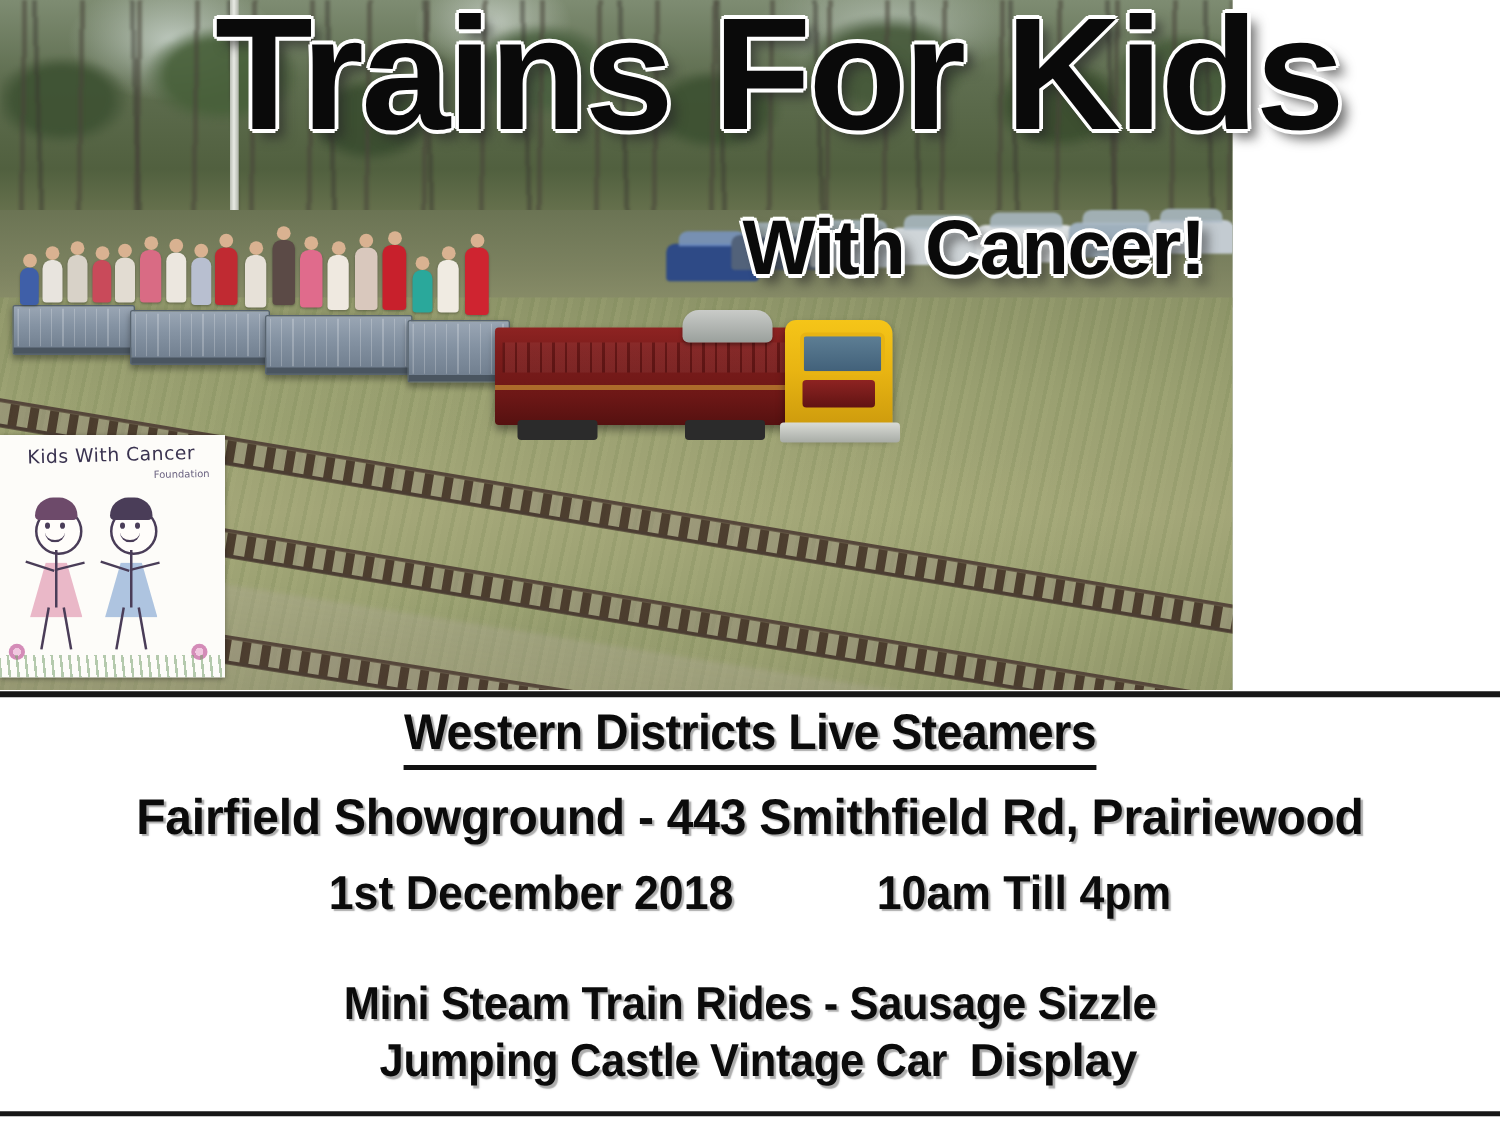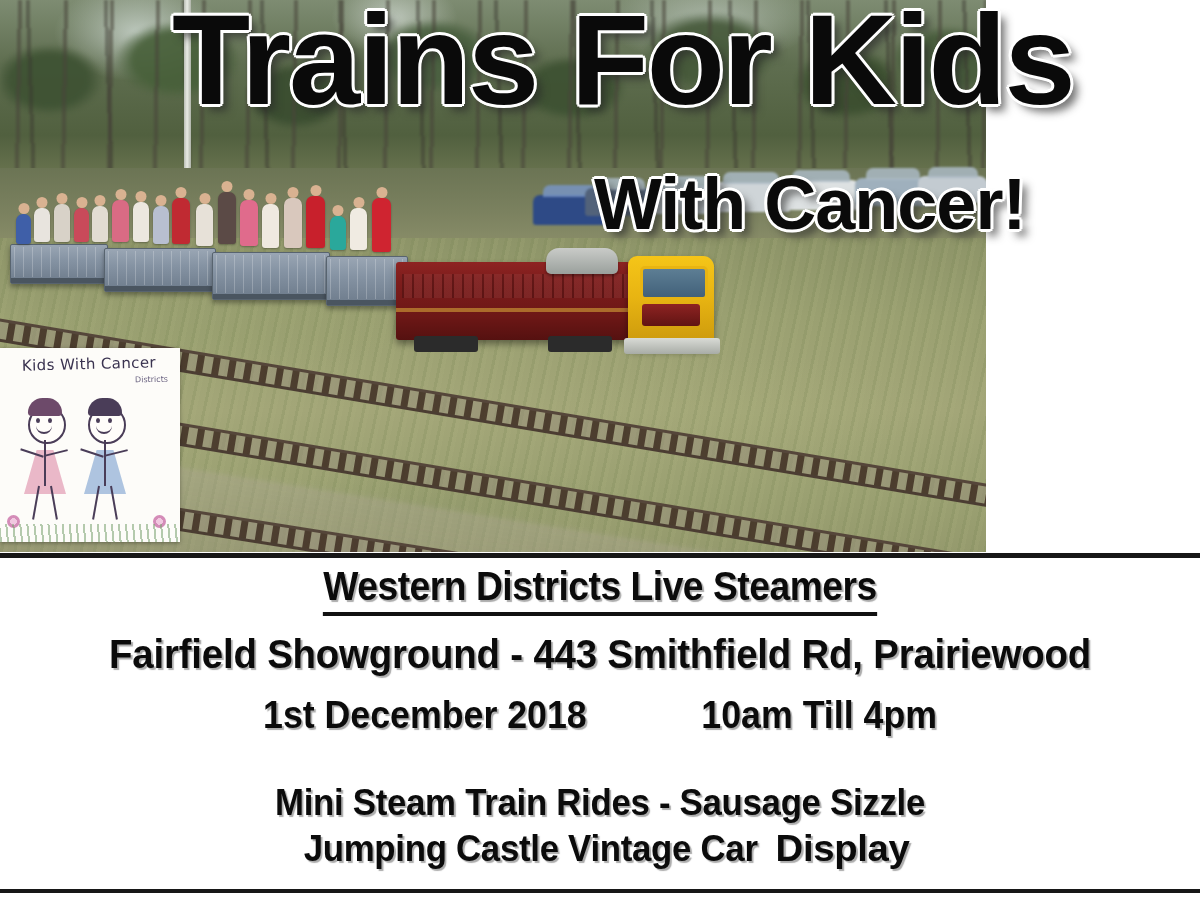--- a/index.html
+++ b/index.html
@@ -417,21 +417,21 @@
   }
   .headline.line1 {
     left: 172px;
     top: -4px;
     font-size: 128px;
     letter-spacing: -2px;
   }
   .headline.line2 {
     left: 594px;
     top: 168px;
-    font-size: 72px;
+    font-size: 62px;
     letter-spacing: -1px;
   }
 
   
   .rule {
     position: absolute;
     left: 0;
     width: 1200px;
     background: #171717;
   }
@@ -571,21 +571,21 @@
         <div class="loco-cab-window"></div>
         <div class="loco-front-red"></div>
         <div class="loco-skirt"></div>
         <div class="loco-bogie b1"></div>
         <div class="loco-bogie b2"></div>
       </div>
     </div>
 
     <div class="logo-card">
       <div class="logo-title">Kids With Cancer</div>
-      <div class="logo-sub">Districts</div>
+      <div class="logo-sub">Foundation</div>
 
       <div class="logo-kid girl">
         <div class="dress"></div>
         <div class="head"></div>
         <div class="hair"></div>
         <div class="eye l"></div>
           <div class="eye r"></div>
         <div class="smile"></div>
         <div class="body"></div>
         <div class="arm l"></div>

